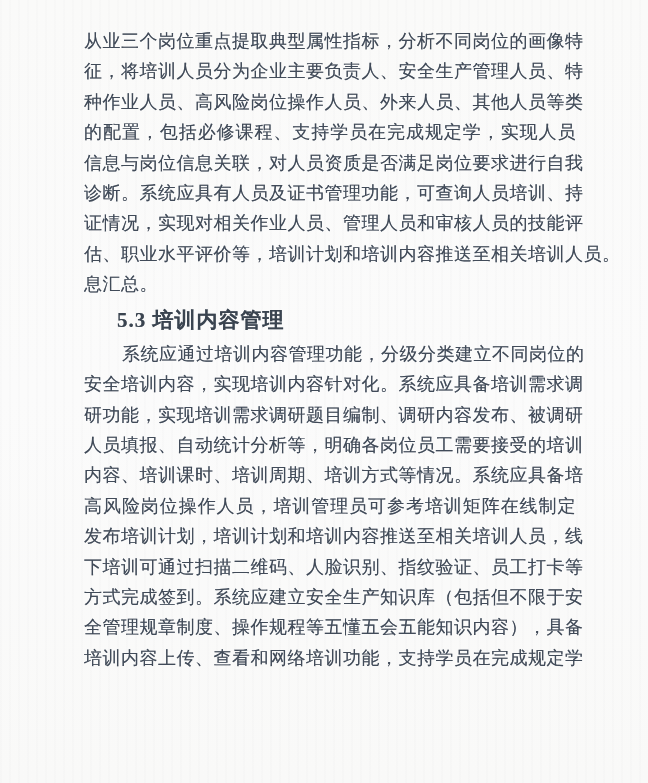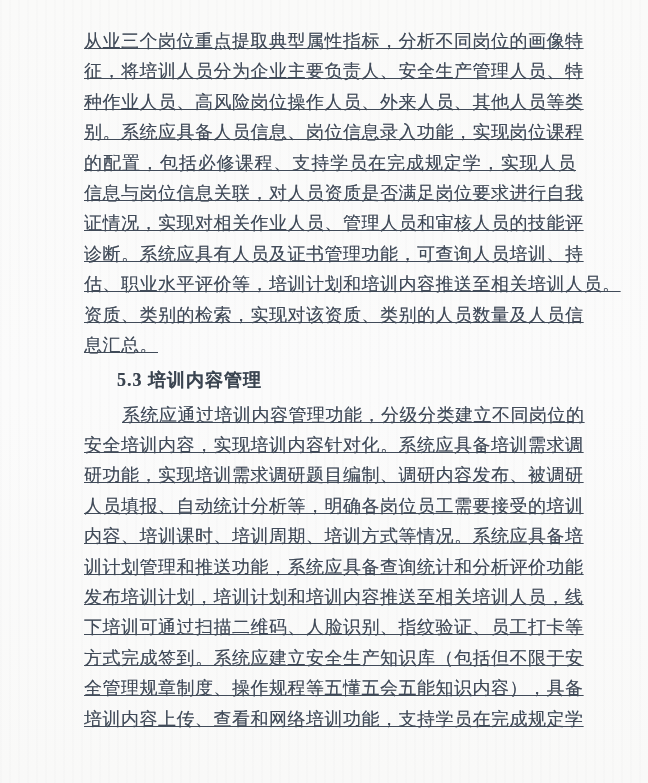--- a/index.html
+++ b/index.html
@@ -23,21 +23,20 @@
   }
   .content {
     position: absolute;
     left: 84px;
     top: 26px;
     width: 492px;
     color: #414b59;
   }
   .paragraph {
     margin: 0;
-    text-decoration: underline;
   }
   .line {
     font-size: 18px;
     line-height: 30.4px;
     height: 30.4px;
     white-space: nowrap;
     text-align: justify;
     text-align-last: justify;
     text-justify: inter-character;
     letter-spacing: 0.5px;
@@ -45,58 +44,56 @@
     text-shadow: 0 0 0.6px rgba(65,75,89,0.55);
   }
   .line.indent {
     padding-left: 38px;
   }
   .line.short {
     text-align: center;
     text-align-last: left;
   }
   .heading {
-    font-size: 18px;
+    font-size: 21px;
     font-weight: bold;
     line-height: 30.4px;
     height: 30.4px;
     margin-top: 5px;
     margin-bottom: 4px;
     padding-left: 33px;
     color: #3a4450;
     letter-spacing: 1px;
     text-shadow: 0 0 0.6px rgba(58,68,80,0.6);
   }
 </style>
 </head>
 <body>
 
 <div class="page">
   <div class="content">
       <div class="paragraph">
         <div class="line">从业三个岗位重点提取典型属性指标，分析不同岗位的画像特</div>
         <div class="line">征，将培训人员分为企业主要负责人、安全生产管理人员、特</div>
         <div class="line">种作业人员、高风险岗位操作人员、外来人员、其他人员等类</div>
-        <div class="line">别。系统应具备人员信息、岗位信息录入功能，实现岗位课程</div>
         <div class="line">的配置，包括必修课程、支持学员在完成规定学，实现人员</div>
         <div class="line">信息与岗位信息关联，对人员资质是否满足岗位要求进行自我</div>
+        <div class="line">诊断。系统应具有人员及证书管理功能，可查询人员培训、持</div>
         <div class="line">证情况，实现对相关作业人员、管理人员和审核人员的技能评</div>
-        <div class="line">诊断。系统应具有人员及证书管理功能，可查询人员培训、持</div>
         <div class="line">估、职业水平评价等，培训计划和培训内容推送至相关培训人员。</div>
-        <div class="line">资质、类别的检索，实现对该资质、类别的人员数量及人员信</div>
         <div class="line short">息汇总。</div>
       </div>
       <div class="heading">5.3 培训内容管理</div>
       <div class="paragraph">
         <div class="line indent">系统应通过培训内容管理功能，分级分类建立不同岗位的</div>
         <div class="line">安全培训内容，实现培训内容针对化。系统应具备培训需求调</div>
         <div class="line">研功能，实现培训需求调研题目编制、调研内容发布、被调研</div>
         <div class="line">人员填报、自动统计分析等，明确各岗位员工需要接受的培训</div>
         <div class="line">内容、培训课时、培训周期、培训方式等情况。系统应具备培</div>
-        <div class="line">训计划管理和推送功能，系统应具备查询统计和分析评价功能</div>
+        <div class="line">高风险岗位操作人员，培训管理员可参考培训矩阵在线制定</div>
         <div class="line">发布培训计划，培训计划和培训内容推送至相关培训人员，线</div>
         <div class="line">下培训可通过扫描二维码、人脸识别、指纹验证、员工打卡等</div>
         <div class="line">方式完成签到。系统应建立安全生产知识库（包括但不限于安</div>
         <div class="line">全管理规章制度、操作规程等五懂五会五能知识内容），具备</div>
         <div class="line">培训内容上传、查看和网络培训功能，支持学员在完成规定学</div>
       </div>
     </div>
 </div>
 
 </body></html>

